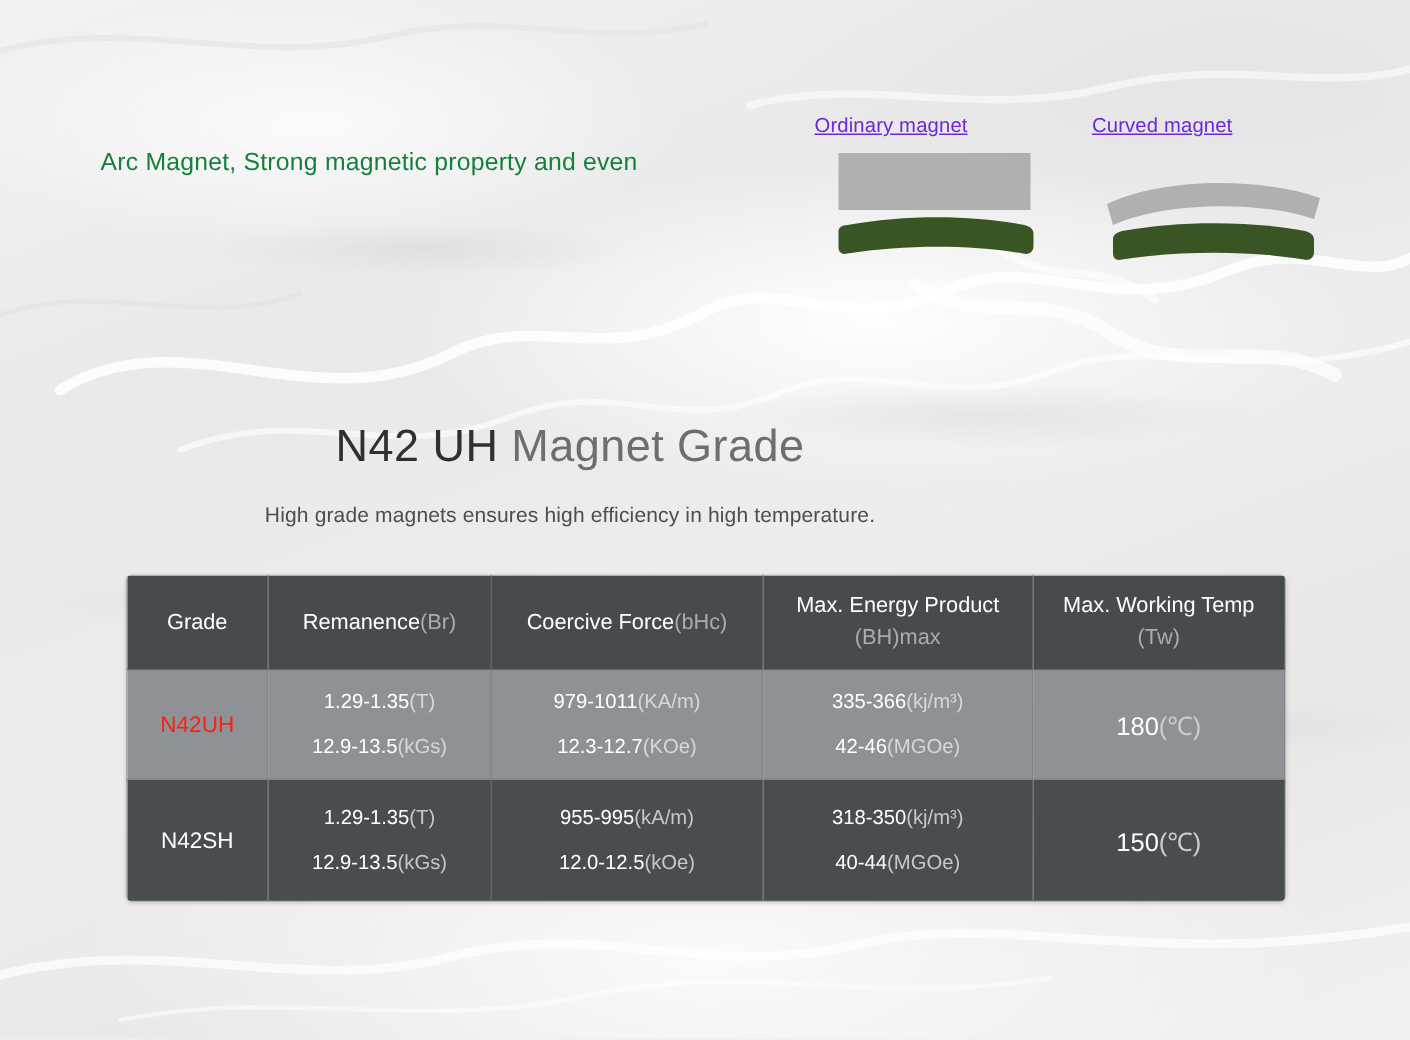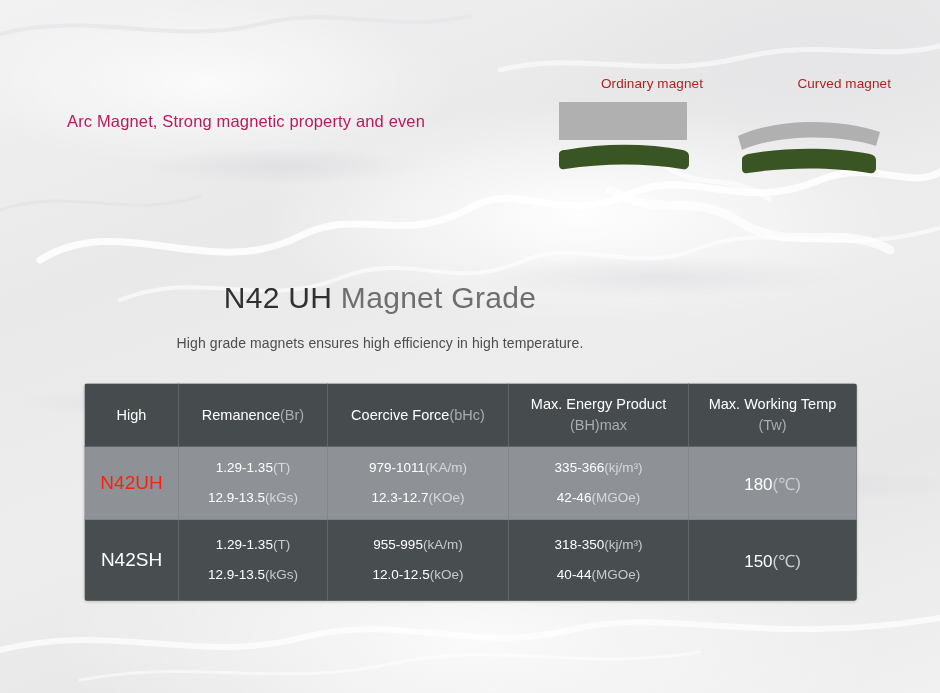--- a/index.html
+++ b/index.html
@@ -48,46 +48,47 @@
   .vein {
     position: absolute;
     pointer-events: none;
   }
   .vein svg { display: block; }
 
   
   #intro-text {
     position: absolute;
     left: 67px;
-    top: 105px;
+    top: 92px;
     width: 430px;
     font-size: 16.5px;
     line-height: 33px;
-    color: #be185d;
+    color: #15803d;
     letter-spacing: 0.15px;
   }
   #intro-text .line { display: block; white-space: nowrap; }
 
   
   #magnet-figure {
     position: absolute;
     left: 530px;
     top: 76px;
     width: 370px;
     height: 108px;
   }
   .magnet-group { position: absolute; top: 0; }
   .magnet-group.ordinary { left: 13px; width: 160px; }
   .magnet-group.curved  { left: 198px; width: 163px; }
   .magnet-caption {
     font-size: 13.5px;
-    color: #b91c1c;
-    text-align: right;
+    color: #6d28d9;
+    text-align: left;
     letter-spacing: 0.1px;
     white-space: nowrap;
+    text-decoration: underline;
   }
   .magnet-art {
     position: relative;
     height: 78px;
     margin-top: 11px;
   }
   .magnet-art svg { display: block; }
 
   
   #title-block {
@@ -170,21 +171,21 @@
   tr.row-hl .cell-stack .unit { color: #d6d8da; }
   .cell-single {
     display: block;
     font-size: 17px;
     color: #ffffff;
     padding: 2px 4px;
   }
   .cell-single .unit { color: #cbced0; }
   .grade-name {
     display: block;
-    font-size: 19px;
+    font-size: 15px;
     color: #ffffff;
     padding: 2px 4px;
   }
   .grade-name.highlight { color: #ff1f0f; }
 </style>
 </head>
 <body>
 
 <div id="page">
 
@@ -254,21 +255,21 @@
     <colgroup>
       <col class="c-grade">
         <col class="c-rem">
         <col class="c-coer">
         <col class="c-bh">
         <col class="c-temp">
     </colgroup>
     <thead>
       <tr>
         <th>
-          <span>High</span>
+          <span>Grade</span>
         </th>
         <th>
           <span>Remanence</span><span class="unit">(Br)</span>
         </th>
         <th>
           <span>Coercive Force</span><span class="unit">(bHc)</span>
         </th>
         <th>
           <span>Max. Energy Product</span>
           <span class="sub">(BH)max</span>

